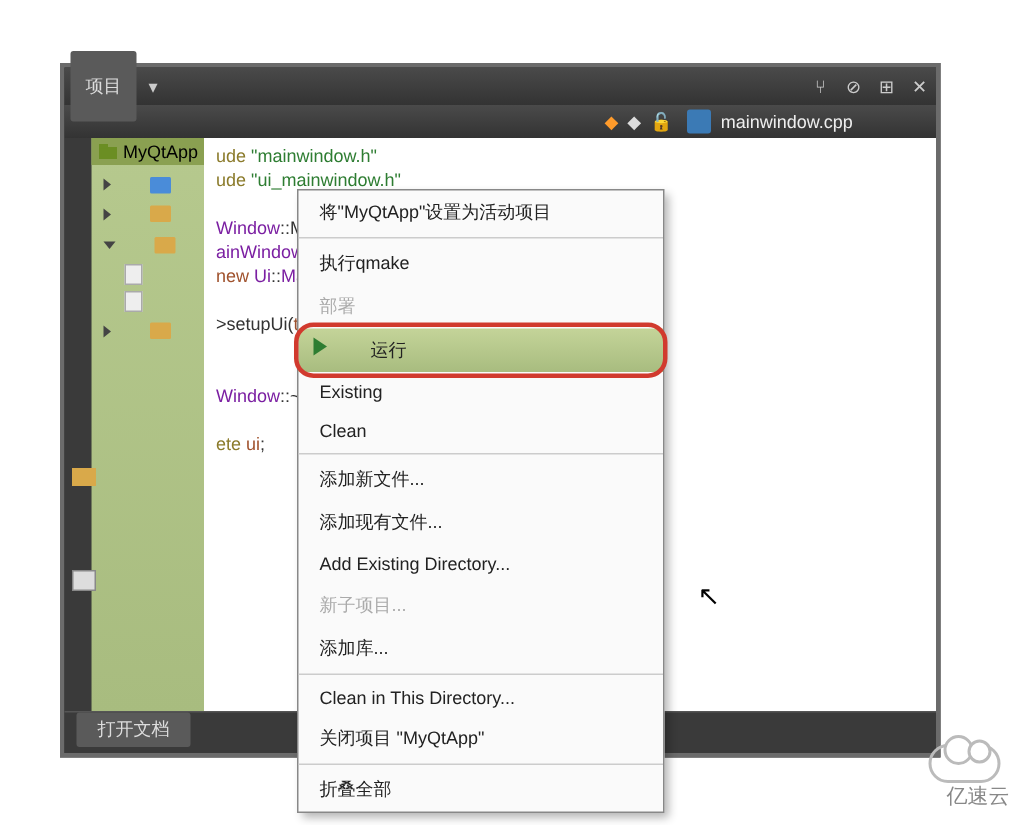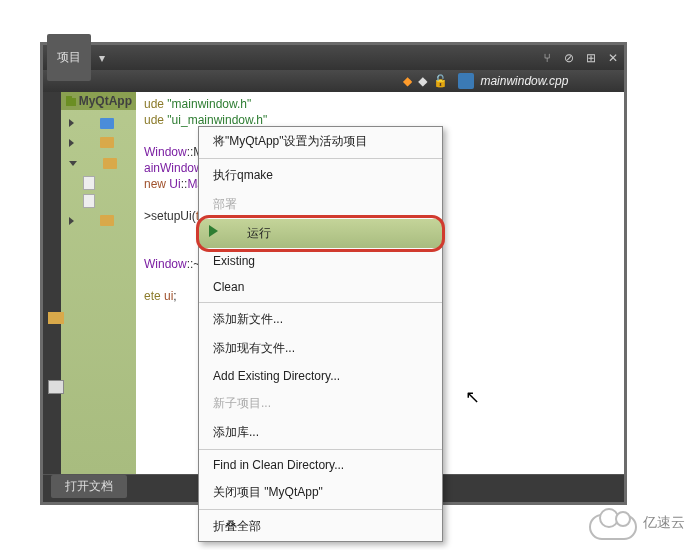--- a/index.html
+++ b/index.html
@@ -7,25 +7,25 @@
 .outer-frame { position: absolute; left: 40px; top: 42px; right: 60px; bottom: 45px; border: 3px solid #6b6b6b; background: #2b2b2b; }
 .toolbar { height: 25px; background: linear-gradient(#4a4a4a,#333); display: flex; align-items: center; color: #ddd; }
 .proj-label { background: #5a5a5a; padding: 15px 10px; margin-left: 4px; border-radius: 2px; }
 .tb-spacer { flex: 1; }
 .tb-icon { width: 22px; height: 22px; display: flex; align-items: center; justify-content: center; color: #ccc; }
 .tabbar { height: 22px; background: linear-gradient(#4a4a4a,#333); display: flex; align-items: center; padding-left: 360px; color: #ddd; }
 .arrow-l { color: #ff9b2b; margin-right: 6px; }
 .arrow-r { margin-right: 6px; }
 .lock { margin-right: 10px; }
 .fileicon { width: 16px; height: 16px; background: #3b7ab5; display: inline-block; margin-right: 6px; border-radius: 2px; }
-.filename { color: #eee; font-style: italic; }
+.filename { color: #eee; }
 .content { display: flex; height: calc(100% - 47px - 28px); }
 .sidebar { width: 18px; background: #3a3a3a; }
 .tree { width: 75px; background: linear-gradient(#b6c98e,#a8bc7f); padding: 4px 2px; }
-.tree-root { background: #8aa051; color: #404040; padding: 2px 4px; margin: -4px -2px 4px -2px; display: flex; align-items: center; font-weight: bold; }
+.tree-root { background: #8aa051; color: #000000; padding: 2px 4px; margin: -4px -2px 4px -2px; display: flex; align-items: center; }
 .tree-root svg { margin-right: 3px; }
 .tree-item { display: flex; align-items: center; padding: 2px 0 2px 6px; color: #333; gap: 24px; }
 .tree-item svg, .tree-item .foldericon, .tree-item .fileico { margin-right: 3px; flex-shrink: 0; }
 .tri { width: 0; height: 0; border-style: solid; margin-right: 2px; }
 .tri.closed { border-width: 4px 0 4px 5px; border-color: transparent transparent transparent #444; }
 .tri.open { border-width: 5px 4px 0 4px; border-color: #444 transparent transparent transparent; }
 .foldericon { width: 14px; height: 11px; background: #d9a94a; border-radius: 1px; }
 .foldericon.blue { background: #4a8cd9; }
 .fileico { width: 12px; height: 14px; background: #eee; border: 1px solid #aaa; }
 .tree-sub { padding-left: 14px; }
@@ -41,21 +41,21 @@
 .open-docs { background: #5a5a5a; color: #ddd; padding: 3px 14px; border-radius: 2px; }
 .context-menu { position: absolute; left: 198px; top: 126px; width: 245px; background: #fafafa; border: 1px solid #888; box-shadow: 3px 3px 6px rgba(0,0,0,.3); z-index: 20; }
 .cm-item { padding: 6px 14px; color: #222; cursor: default; }
 .cm-item.disabled { color: #aaa; }
 .cm-sep { height: 1px; background: #ccc; margin: 2px 0; }
 .cm-run-wrap { position: relative; }
 .cm-run { background: linear-gradient(#c4d499,#a8bc7f); padding: 6px 14px 6px 48px; color: #222; position: relative; }
 .cm-run .play { position: absolute; left: 10px; top: 6px; width: 0; height: 0; border-width: 6px 0 6px 9px; border-style: solid; border-color: transparent transparent transparent #2e7d32; }
 .cm-ring { position: absolute; left: -3px; top: -4px; right: -3px; bottom: -4px; border: 3px solid #d13a2e; border-radius: 13px; pointer-events: none; }
 .cm-activeicon { position: absolute; left: 316px; top: 130px; width: 18px; height: 16px; }
-.watermark { position: absolute; right: 2px; bottom: 10px; display: flex; align-items: flex-start; }
+.watermark { position: absolute; right: 14px; bottom: 10px; display: flex; align-items: flex-end; flex-direction: column; }
 .wm-cloud { width: 48px; height: 26px; border: 2px solid #bbb; border-radius: 14px; position: relative; margin-right: 6px; }
 .wm-cloud::before { content:""; position:absolute; width:16px; height:16px; border:2px solid #bbb; border-radius:50%; top:-8px; left:8px; background:#fff; }
 .wm-cloud::after { content:""; position:absolute; width:12px; height:12px; border:2px solid #bbb; border-radius:50%; top:-5px; left:24px; background:#fff; }
 .wm-text { color: #888; font-size: 14px; }
 .cursor-arrow { position: absolute; left: 465px; top: 386px; font-size: 18px; color: #000; pointer-events: none; }
 .left-edge-icon { position: absolute; left: 48px; top: 312px; width: 16px; height: 12px; background: #d9a94a; }
 .left-edge-icon2 { position: absolute; left: 48px; top: 380px; width: 16px; height: 14px; border: 1px solid #888; background: #ddd; }
 </style>
 </head>
 <body>
@@ -151,21 +151,21 @@
   </div>
   <div class="cm-item">Existing</div>
   <div class="cm-item">Clean</div>
   <div class="cm-sep"></div>
   <div class="cm-item">添加新文件...</div>
   <div class="cm-item">添加现有文件...</div>
   <div class="cm-item">Add Existing Directory...</div>
   <div class="cm-item disabled">新子项目...</div>
   <div class="cm-item">添加库...</div>
   <div class="cm-sep"></div>
-  <div class="cm-item">Find in Clean Directory...</div>
+  <div class="cm-item">Clean in This Directory...</div>
   <div class="cm-item">关闭项目 "MyQtApp"</div>
   <div class="cm-sep"></div>
   <div class="cm-item">折叠全部</div>
 </div>
 
 <svg class="cm-activeicon">
     <rect x="2" y="0" width="12" height="10" fill="#f0d070" stroke="#b8943a"></rect>
     <rect x="0" y="4" width="12" height="10" fill="#f0d070" stroke="#b8943a"></rect>
   </svg>
 

